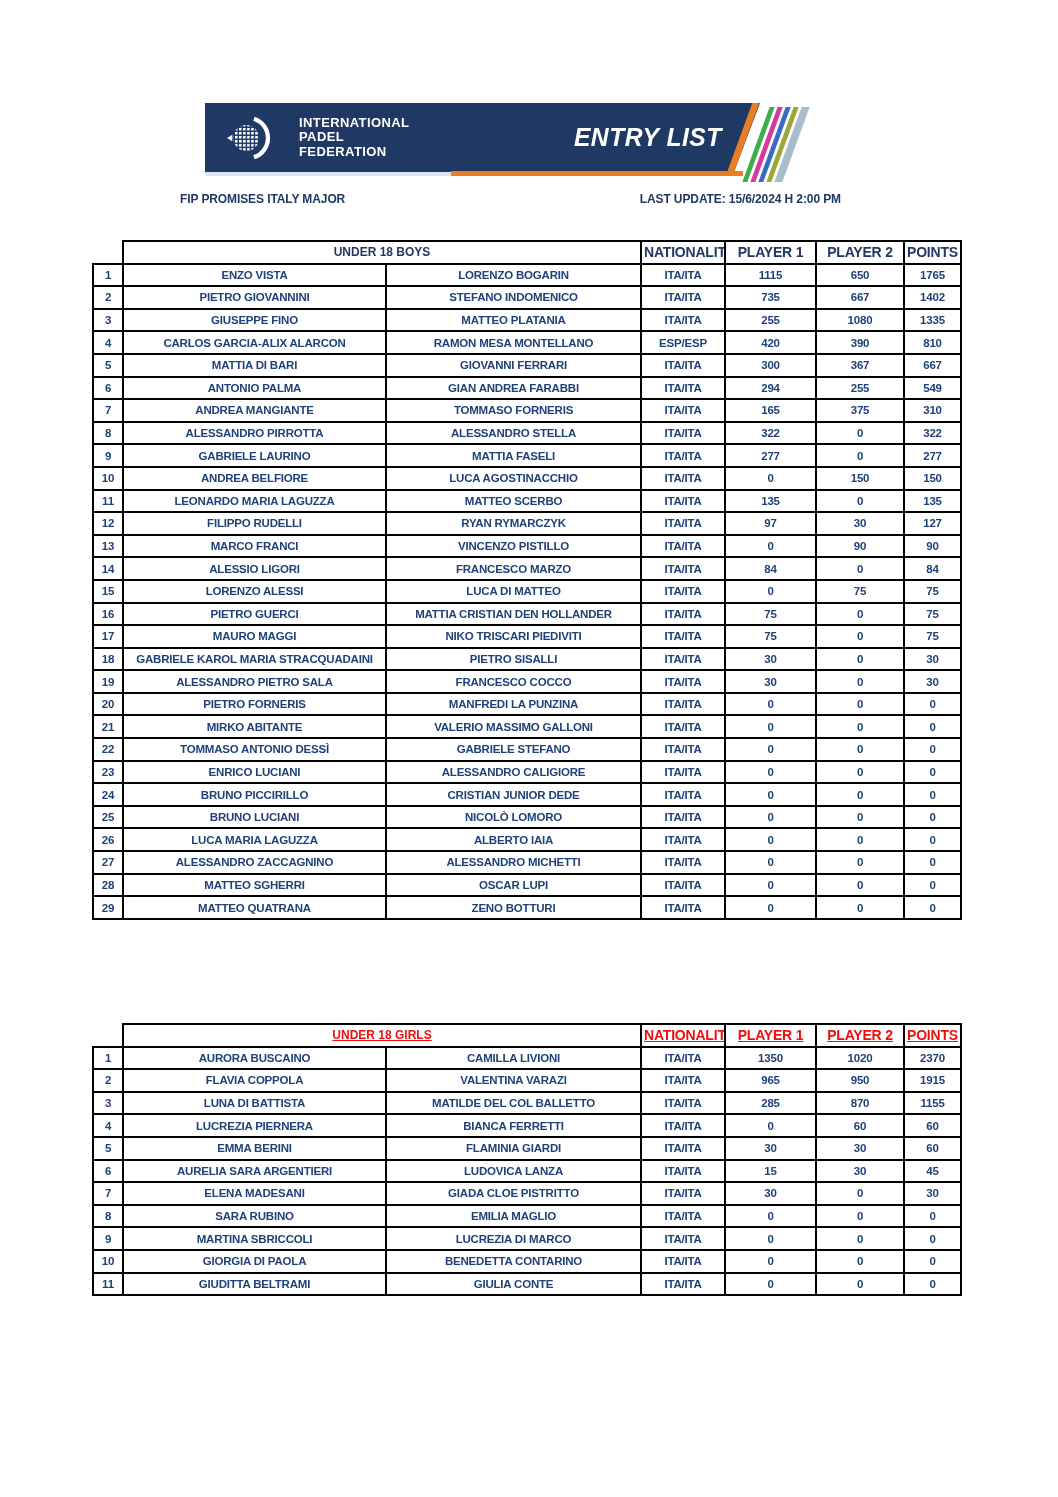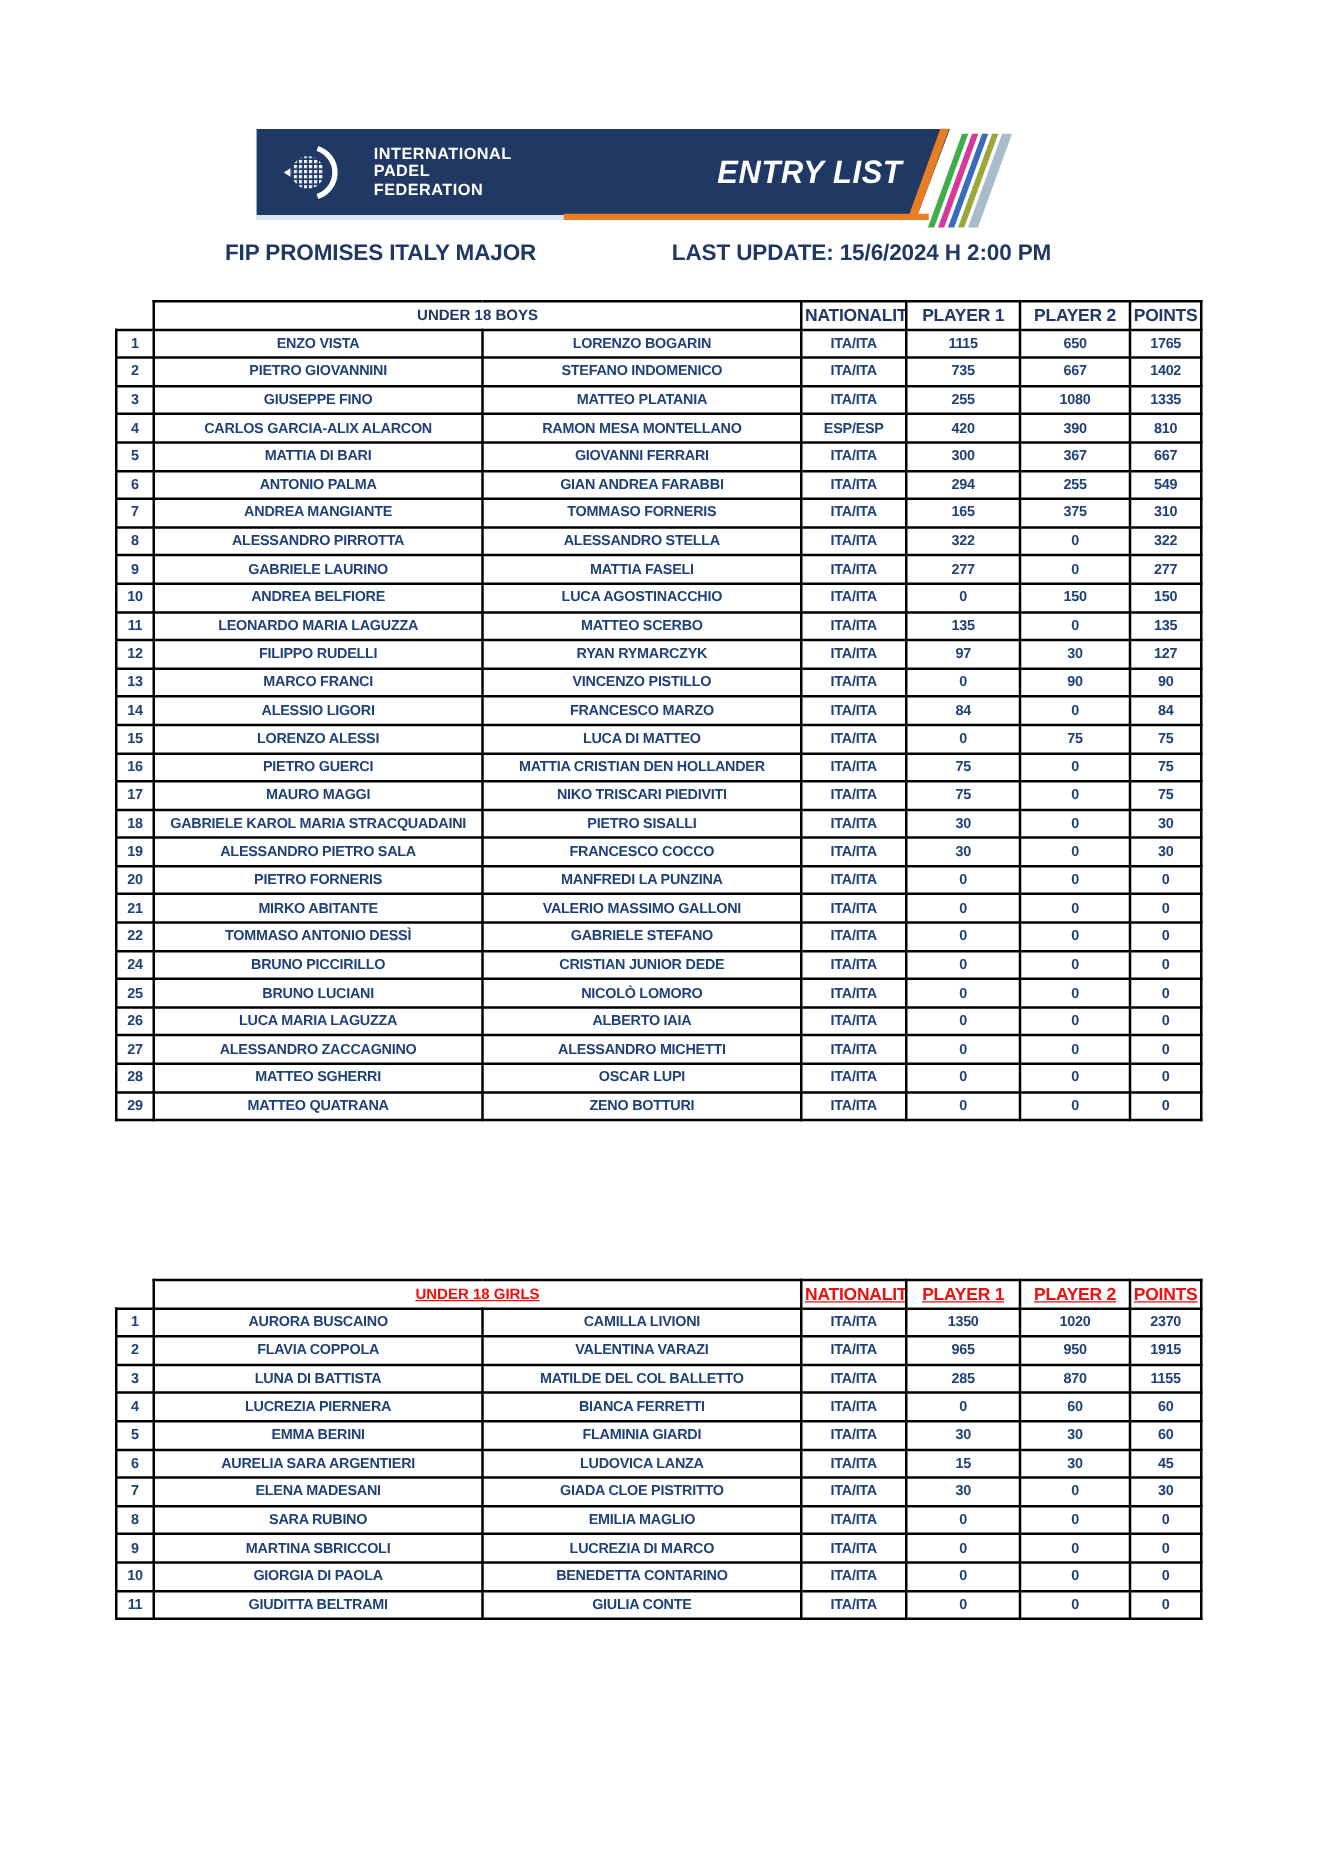--- a/index.html
+++ b/index.html
@@ -34,21 +34,21 @@
   .stripes{position:absolute;left:551px;top:4px;height:75px;display:flex;gap:3px;transform:skewX(-20deg);}
   .stripes span{display:block;height:100%;}
   .s-green{width:5px;background:var(--stripe-green);}
   .s-pink{width:5px;background:var(--stripe-pink);}
   .s-blue{width:5px;background:var(--stripe-blue);}
   .s-olive{width:5px;background:var(--stripe-olive);}
   .s-gray{width:8px;background:var(--stripe-gray);}
   
   .subheader{
     position:absolute;left:180px;top:192px;width:661px;display:flex;
-    justify-content:space-between;font-weight:bold;font-size:18px;color:var(--navy);
+    justify-content:space-between;font-weight:bold;font-size:12px;color:var(--navy);
     letter-spacing:-.1px;white-space:nowrap;
   }
   
   table.entry-table{
     position:absolute;left:92px;width:868px;border-collapse:collapse;table-layout:fixed;
     background:#fff;
   }
   #boys-table{top:240px;border-radius:29px;}
   #girls-table{top:1023px;}
   .entry-table td,.entry-table th{
@@ -316,20 +316,29 @@
       <tr>
         <td>22</td>
         <td>TOMMASO ANTONIO DESSÌ</td>
         <td>GABRIELE STEFANO</td>
         <td>ITA/ITA</td>
         <td>0</td>
         <td>0</td>
         <td>0</td>
       </tr>
       <tr>
+        <td>23</td>
+        <td>ENRICO LUCIANI</td>
+        <td>ALESSANDRO CALIGIORE</td>
+        <td>ITA/ITA</td>
+        <td>0</td>
+        <td>0</td>
+        <td>0</td>
+      </tr>
+      <tr>
         <td>24</td>
         <td>BRUNO PICCIRILLO</td>
         <td>CRISTIAN JUNIOR DEDE</td>
         <td>ITA/ITA</td>
         <td>0</td>
         <td>0</td>
         <td>0</td>
       </tr>
       <tr>
         <td>25</td>

